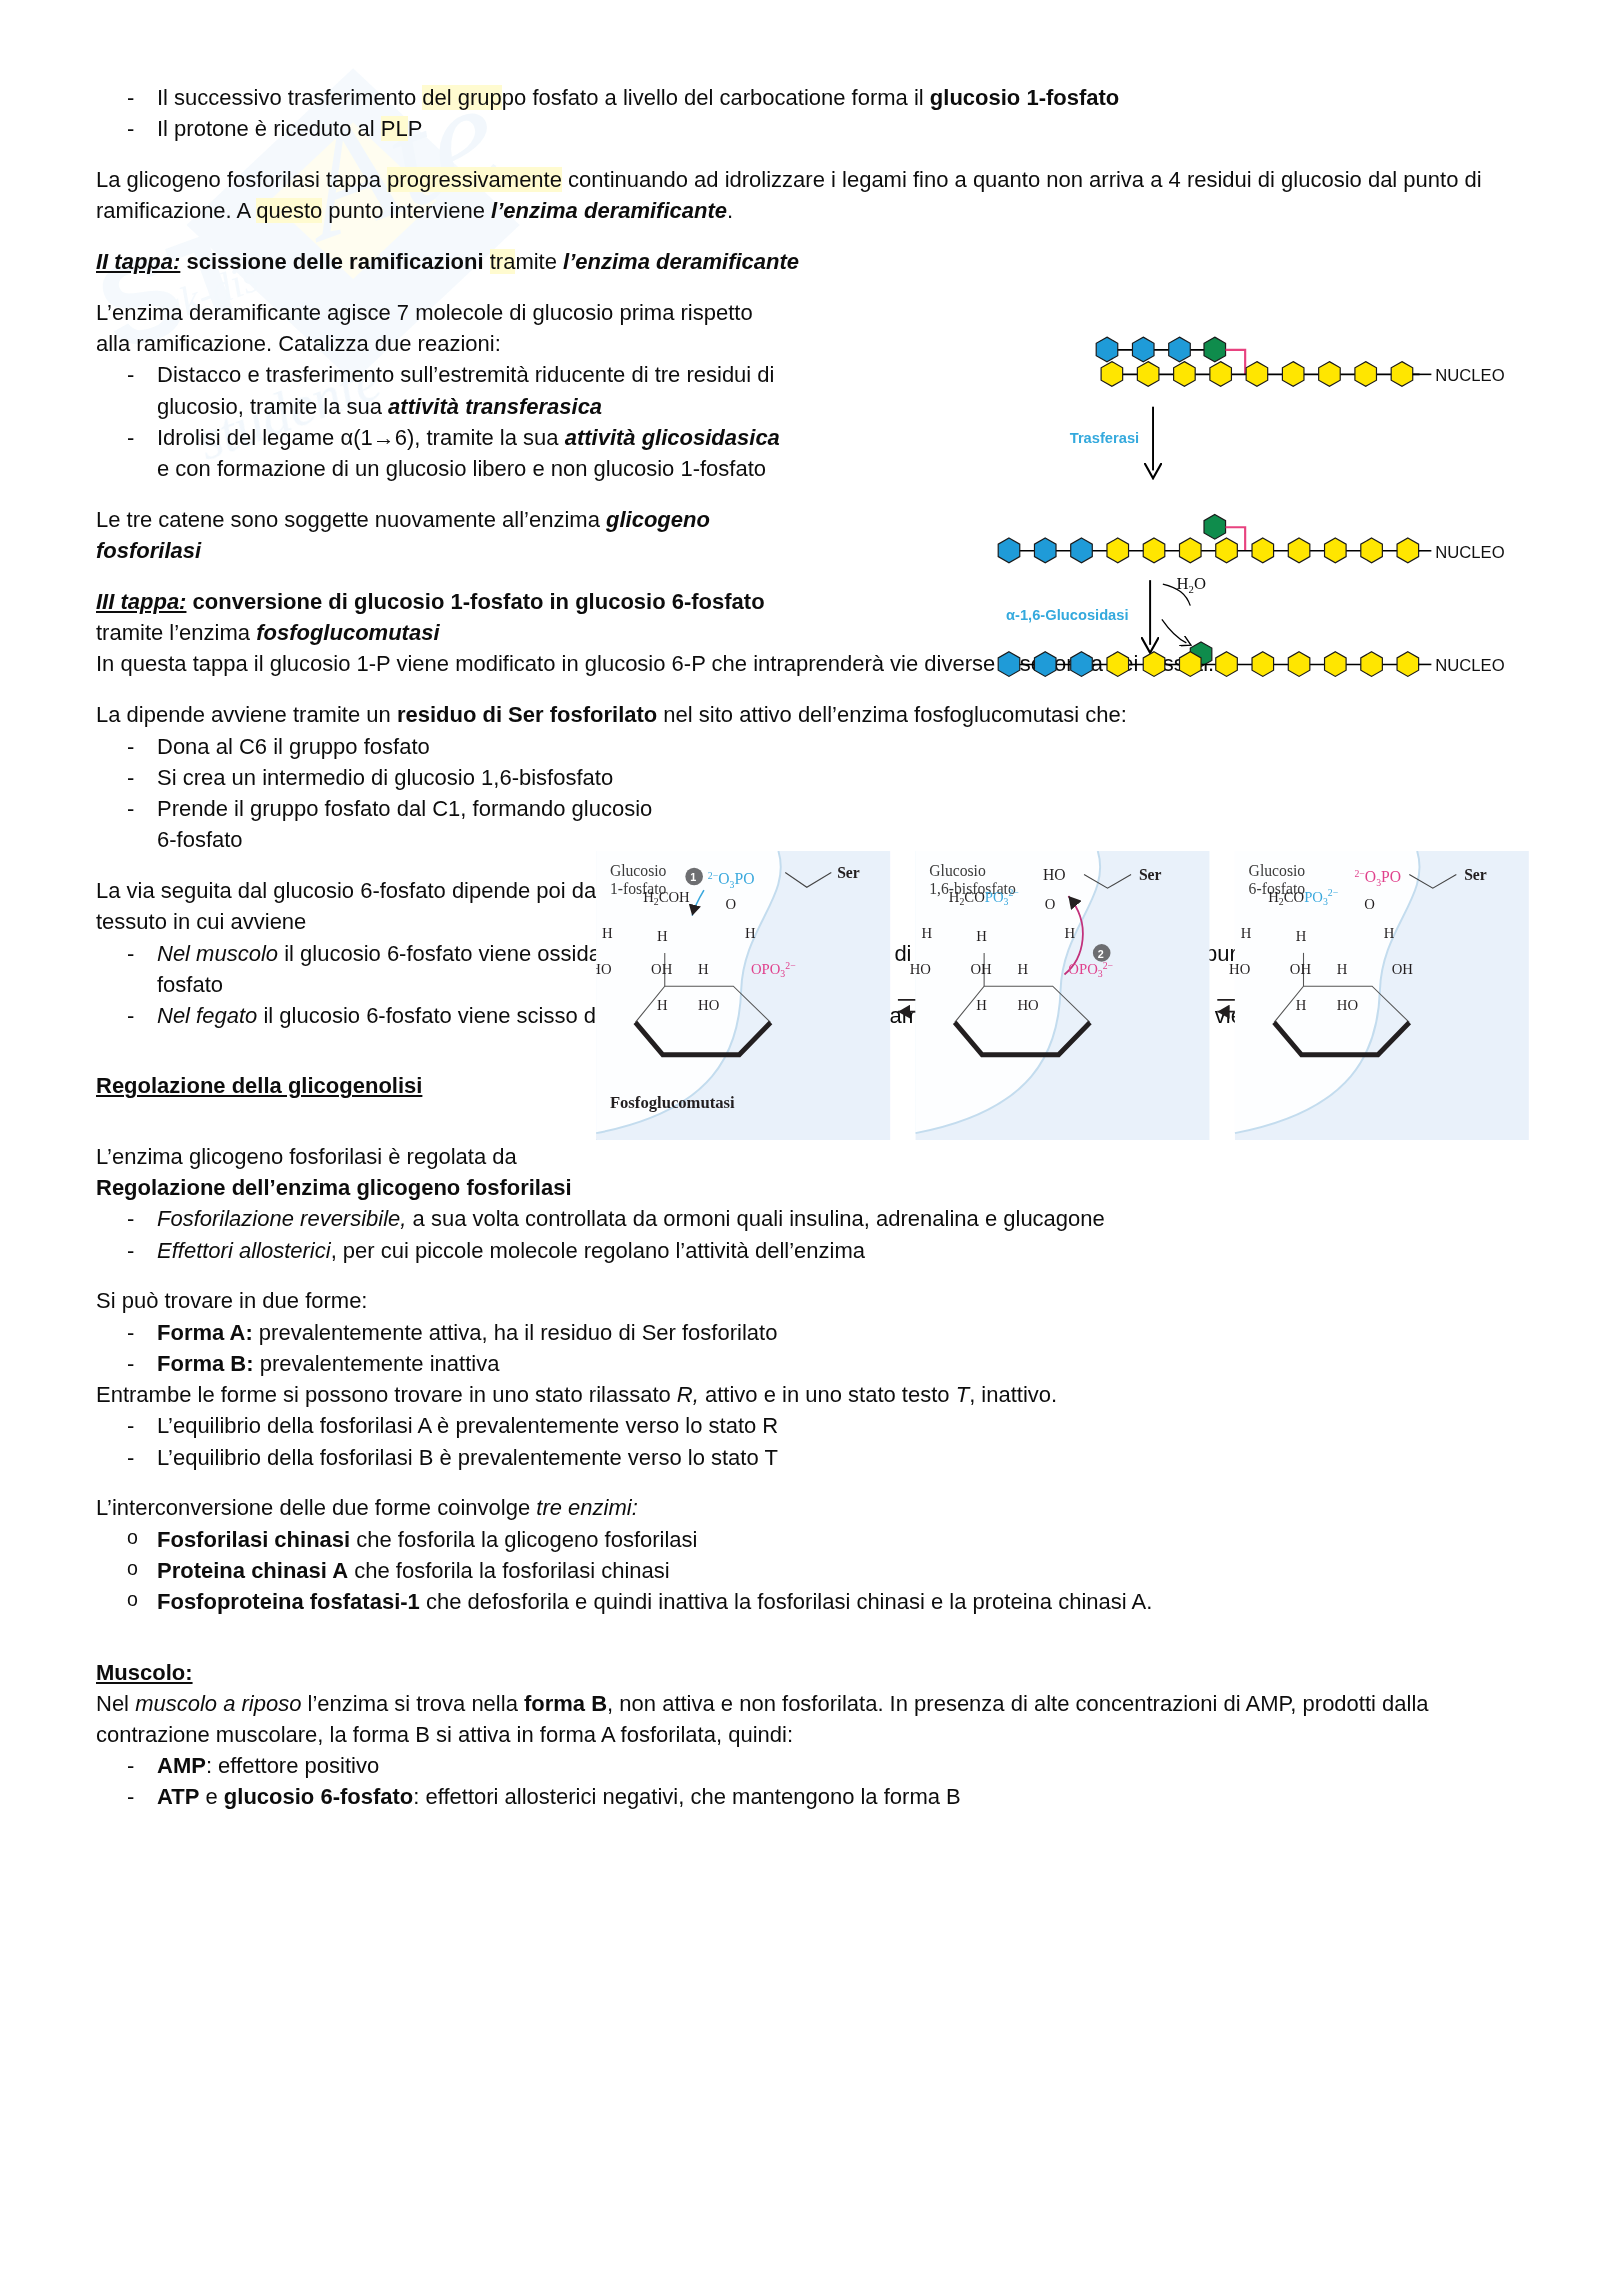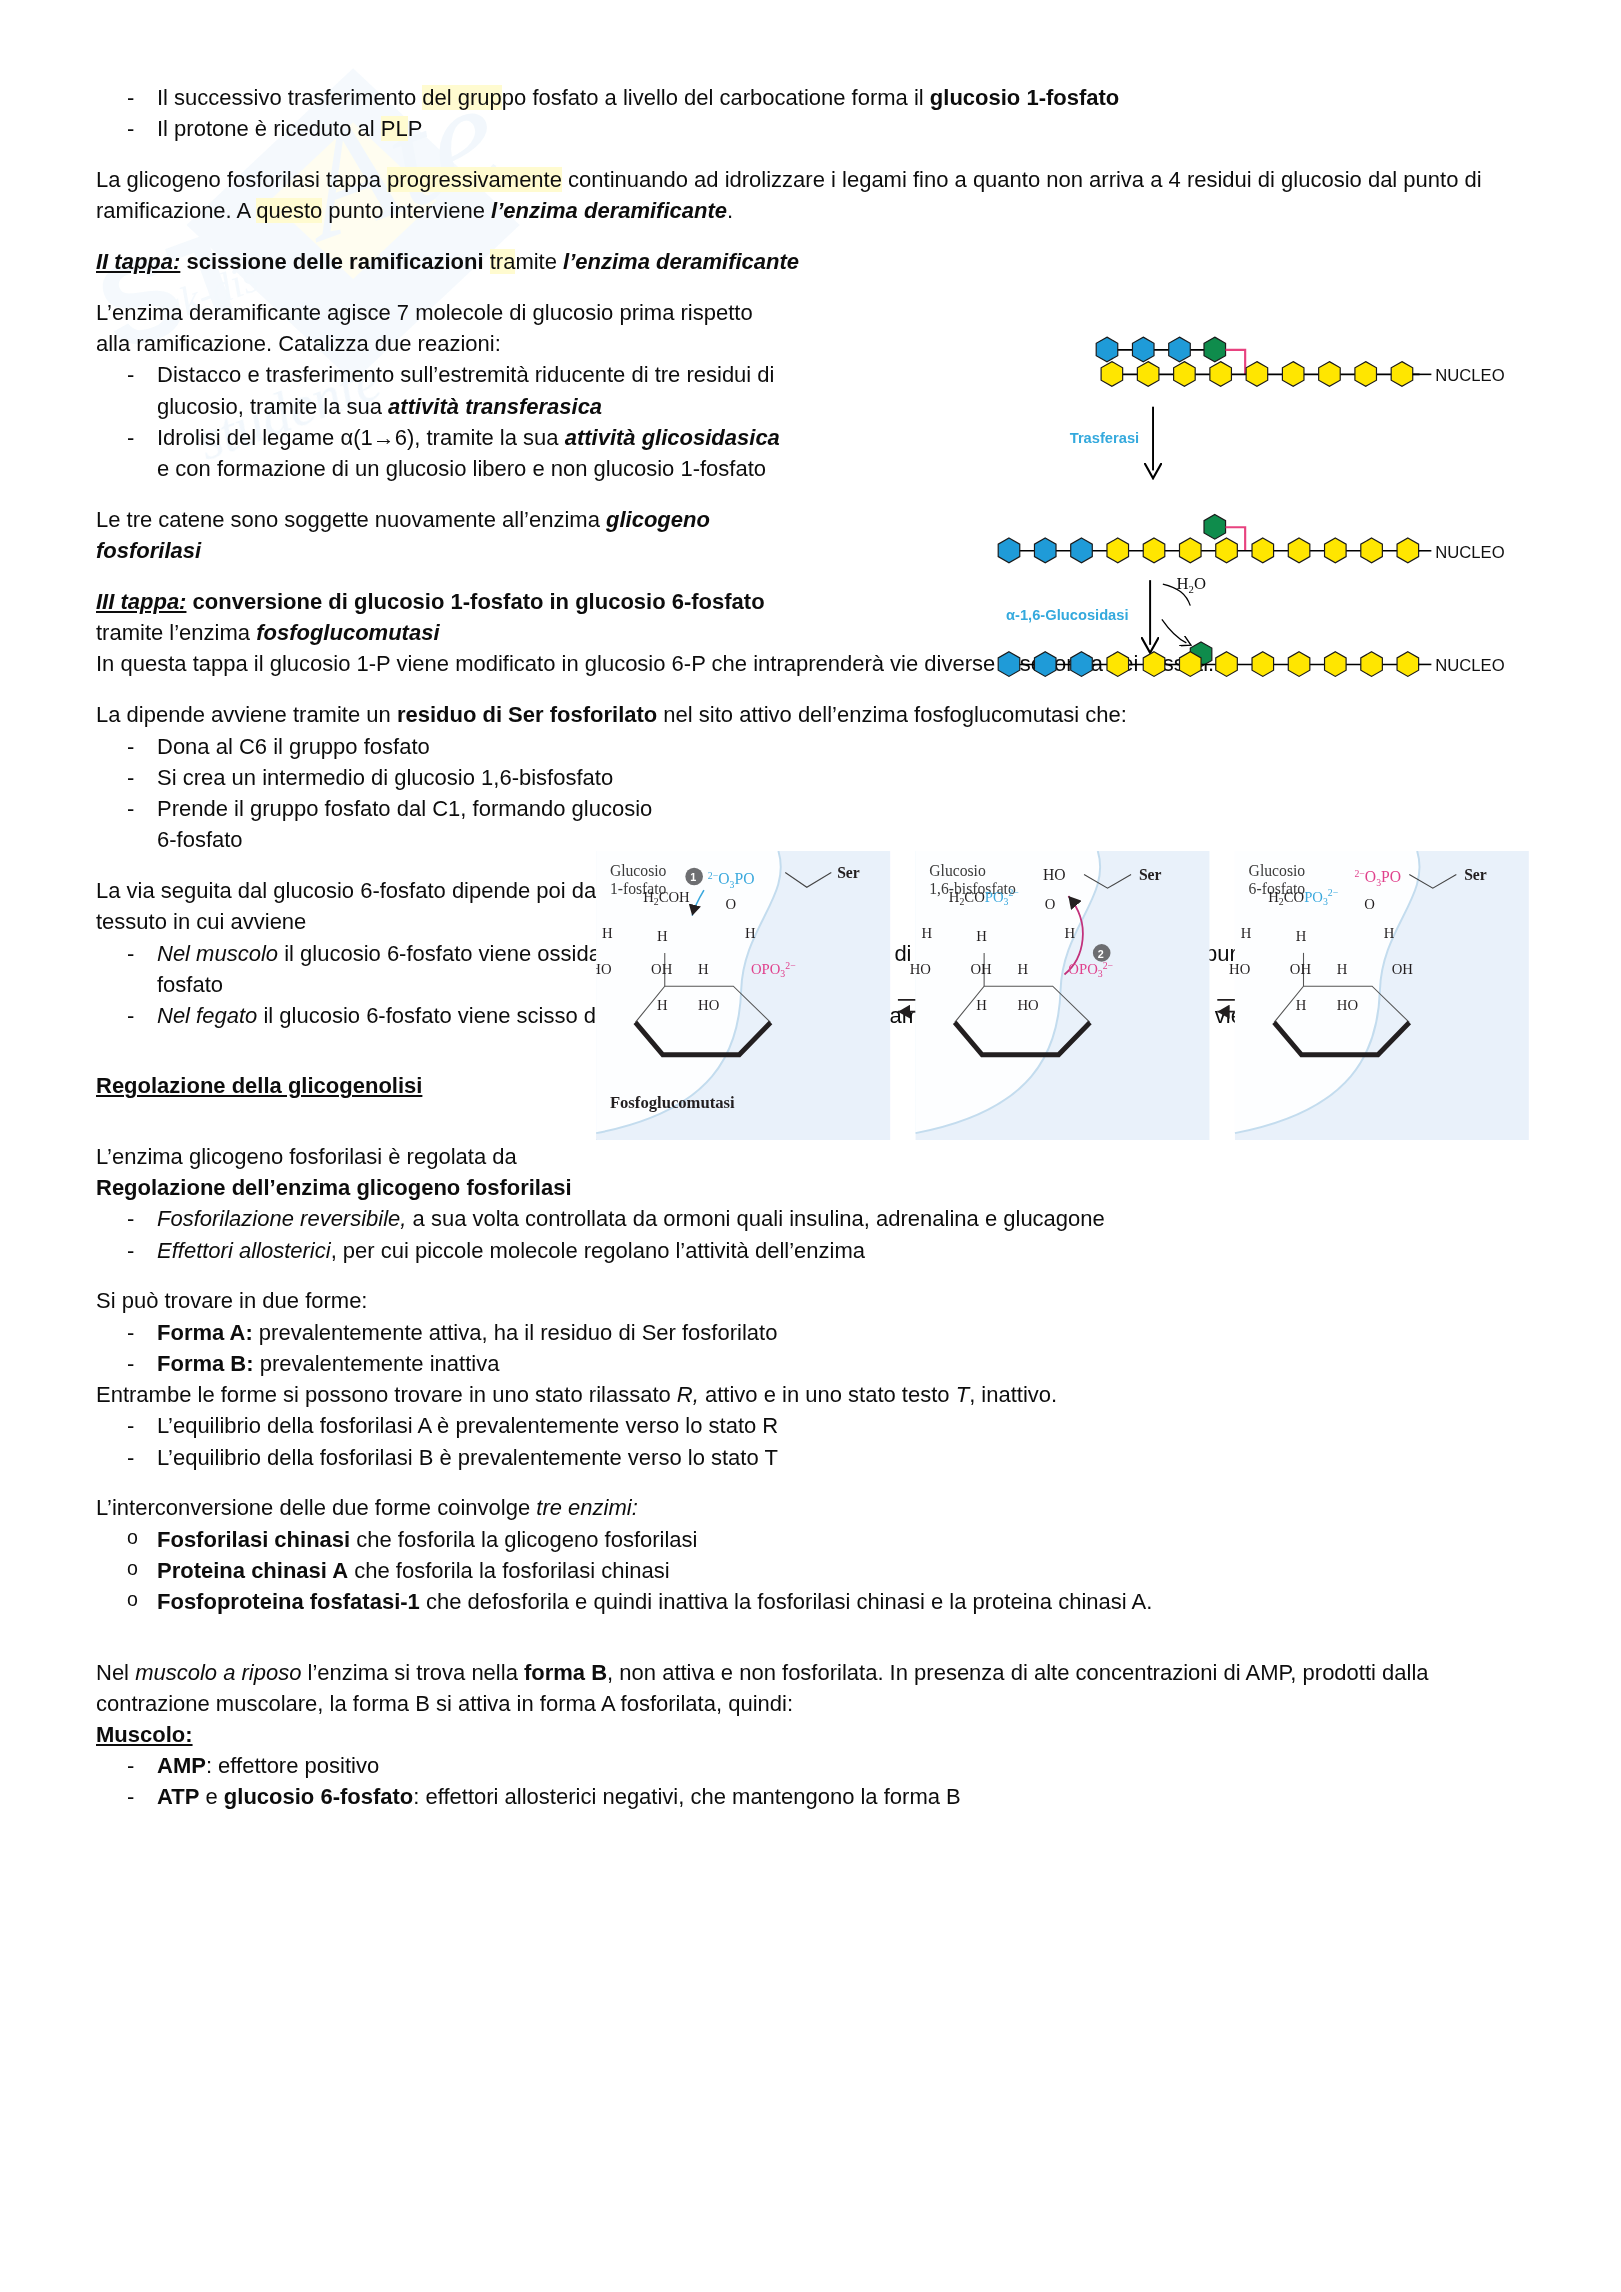--- a/index.html
+++ b/index.html
@@ -431,23 +431,23 @@
 
     <ul class="circle">
       <li><b>Fosforilasi chinasi</b><span> che fosforila la glicogeno fosforilasi</span></li>
       <li><b>Proteina chinasi A</b><span> che fosforila la fosforilasi chinasi</span></li>
       <li><b>Fosfoproteina fosfatasi-1</b><span> che defosforila e quindi inattiva la fosforilasi chinasi e la proteina chinasi A.</span></li>
     </ul>
 
     <div class="blank"></div>
     <div class="blank"></div>
 
+    <p><b class="u">Muscolo:</b></p>
+
     <p><span>Nel </span><i>muscolo a riposo</i><span> l’enzima si trova nella </span><b>forma B</b><span>, non attiva e non fosforilata. In presenza di alte concentrazioni di AMP, prodotti dalla contrazione muscolare, la forma B si attiva in forma A fosforilata, quindi:</span></p>
-
-    <p><b class="u">Muscolo:</b></p>
 
     <ul class="dash">
       <li><b>AMP</b><span>: effettore positivo</span></li>
       <li><b>ATP</b><span> e </span><b>glucosio 6-fosfato</b><span>: effettori allosterici negativi, che mantengono la forma B</span></li>
     </ul>
 
   </div>
 </div>
 
 

